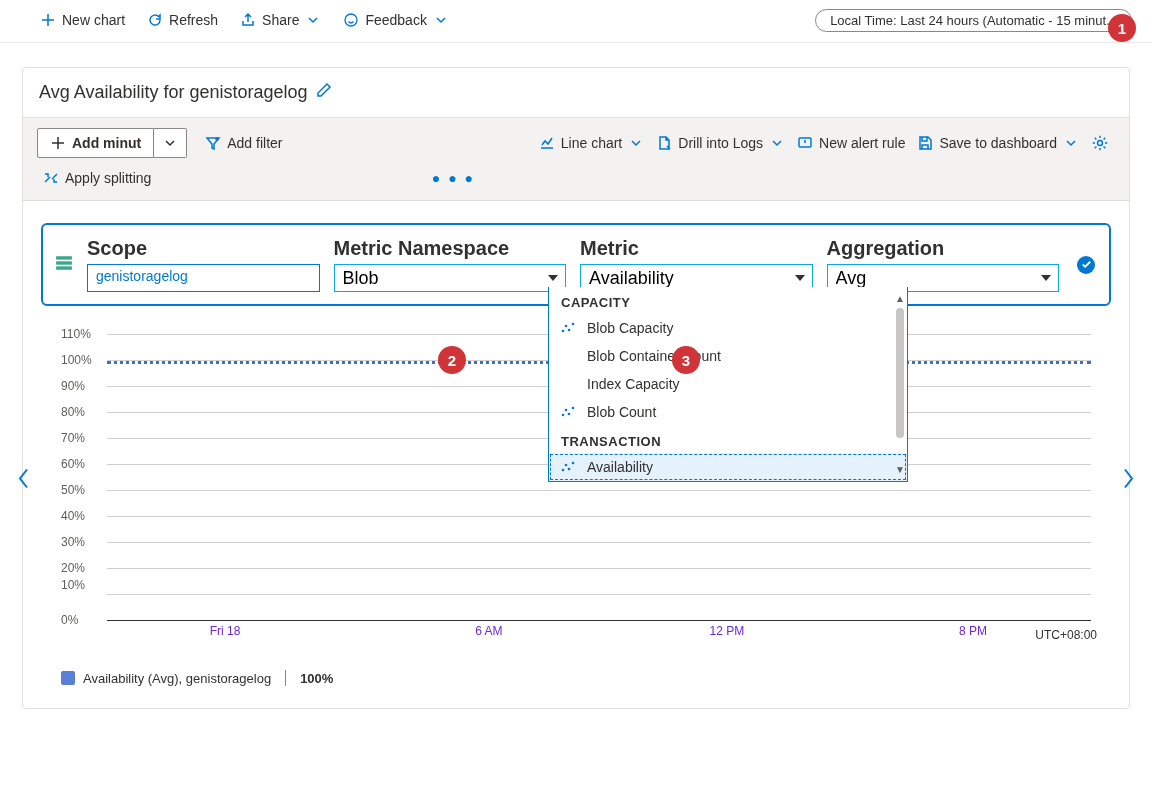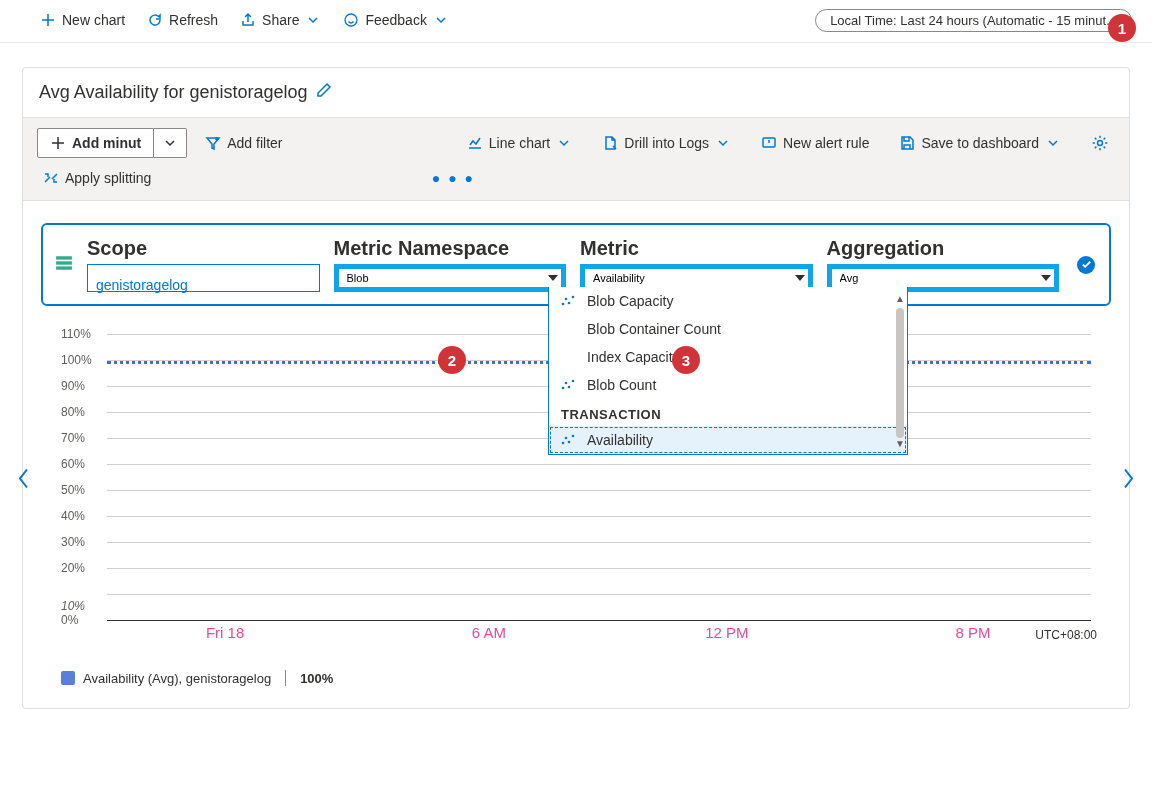--- a/index.html
+++ b/index.html
@@ -18,34 +18,34 @@
 .edit-glyph { color: #0078d4; cursor: pointer; }
 
 .config-bar { background: #f3f2f1; border-top: 1px solid #e1dfdd; border-bottom: 1px solid #e1dfdd; padding: 10px 14px; }
 .config-row { display: flex; align-items: center; flex-wrap: wrap; gap: 6px; }
 .btn-group { display: inline-flex; }
 .btn-outline { display: inline-flex; align-items: center; gap: 6px; background: #fff; border: 1px solid #8a8886; padding: 6px 12px; cursor: pointer; font-size: 14px; }
 .btn-outline:first-child { border-radius: 2px 0 0 2px; }
 .btn-drop { border-left: none; border-radius: 0 2px 2px 0; padding: 6px 8px; }
 .tool-link { display: inline-flex; align-items: center; gap: 6px; color: #323130; cursor: pointer; padding: 4px 6px; }
 .tool-link .ico { color: #0078d4; }
-.right-tools { margin-left: auto; display: flex; align-items: center; gap: 18px; }
+.right-tools { margin-left: auto; display: flex; align-items: center; }
 .config-row2 { display: flex; align-items: center; gap: 10px; padding-top: 8px; }
 .more-dots { color: #0078d4; letter-spacing: 2px; cursor: pointer; margin-left: auto; margin-right: 640px;}
 
 
 .picker-wrap { padding: 22px 18px 0 18px; position: relative; }
 .picker-box { border: 2px solid #0078d4; border-radius: 6px; padding: 12px 50px 12px 12px; display: flex; gap: 14px; align-items: flex-end; position: relative; }
 .resource-glyph { width: 18px; align-self: center; }
 .field { flex: 1; display: flex; flex-direction: column; gap: 4px; }
 .field-label { font-size: 20px; font-weight: 600; }
-.field-input { height: 28px; border: 5px solid #0ea5e9; padding: 2px 28px 2px 8px; font-size: 11px; width: 100%; position: relative; background: #fff; }
+.field-input { height: 28px; border: 1px solid #0ea5e9; padding: 2px 28px 2px 8px; font-size: 18px; width: 100%; position: relative; background: #fff; }
 .field-select { position: relative; }
 .field-select::after { content: ""; position: absolute; right: 8px; top: 50%; width: 0; height: 0; border-left: 5px solid transparent; border-right: 5px solid transparent; border-top: 6px solid #323130; transform: translateY(-50%); }
-.scope-value { border: 1px solid #0078d4; height: 28px; padding: 12px 8px; color: #0078d4; background: #fff; }
+.scope-value { border: 1px solid #0078d4; height: 28px; padding: 3px 8px; color: #0078d4; background: #fff; }
 .check-circle { position: absolute; right: 14px; top: 50%; transform: translateY(-50%); width: 18px; height: 18px; background: #0078d4; border-radius: 50%; display:flex; align-items:center; justify-content:center;}
 .check-circle svg { stroke:#fff; }
 
 
 .metric-dropdown { position: absolute; left: 525px; top: 86px; width: 360px; max-height: 250px; background: #fff; border: 1px solid #0078d4; border-top: none; overflow: hidden; z-index: 5; }
 .dd-scroll { position: absolute; right: 2px; top: 6px; bottom: 6px; width: 10px; display:flex; flex-direction:column; align-items:center;}
 .dd-scroll .bar { width: 8px; flex:0 0 130px; background: #c8c6c4; border-radius: 4px; margin-top:4px;}
 .dd-scroll .arrow { font-size:10px; color:#605e5c; }
 .dd-group-header { padding: 8px 12px 4px 12px; font-weight: 700; letter-spacing: .5px; font-size: 13px; color: #323130; }
 .dd-item { display: flex; align-items: center; gap: 10px; padding: 6px 12px 6px 12px; cursor: pointer; }
@@ -56,21 +56,21 @@
 
 .chart-wrap { position: relative; padding: 28px 18px 10px 18px; }
 .chart-area { position: relative; height: 310px; margin: 0 20px; }
 .ylabels { position: absolute; left: 0; top: 0; bottom: 24px; width: 44px; }
 .ylabel { position: absolute; left: 0; font-size: 12px; color: #605e5c; transform: translateY(-50%); }
 .grid { position: absolute; left: 46px; right: 0; top: 0; bottom: 24px; }
 .gline { position: absolute; left: 0; right: 0; border-top: 1px solid #d2d0ce; }
 .gline.axis { border-top: 1px solid #323130; }
 .series-line { position: absolute; left: 0; right: 0; border-top: 3px dotted #3b6fd6; }
 .xlabels { position: absolute; left: 46px; right: 0; bottom: 0; height: 20px; }
-.xlabel { position: absolute; font-size: 15px; color: #ec4899; transform: translateX(-50%); }
+.xlabel { position: absolute; font-size: 12px; color: #6d28d9; transform: translateX(-50%); }
 .tz-lbl { position: absolute; right: -6px; bottom: 2px; font-size: 12px; color: #323130; }
 .nav-arrow { position: absolute; top: 50%; transform: translateY(-50%); color: #0078d4; cursor: pointer; }
 .nav-arrow.left { left: -6px; } .nav-arrow.right { right: -6px; }
 
 .legend { display: flex; align-items: center; gap: 8px; padding: 16px 38px 22px; font-size: 13px; }
 .legend-swatch { width: 14px; height: 14px; background: #5a7fd6; border-radius: 2px; }
 .legend-sep { border-left: 1px solid #8a8886; height: 16px; margin: 0 6px; }
 
 
 .callout { position: absolute; width: 28px; height: 28px; background: #d13438; color: #fff; border-radius: 50%; display: flex; align-items: center; justify-content: center; font-weight: 600; font-size: 15px; z-index: 20; }
@@ -231,20 +231,21 @@
         <div class="field-select"><input class="field-input" readonly="" value="Avg" style=""></div>
       </div>
       <span class="check-circle">
         <svg width="11" height="11" viewBox="0 0 12 12" fill="none" stroke-width="2">
               <path d="M2 6l2.5 2.5L10 3"></path>
             </svg>
       </span>
     </div>
 
     <div class="metric-dropdown" id="metric-dd">
+          <div class="dd-group-header">CAPACITY</div>
           <div class="dd-item">
             <span class="sp">
               <svg width="14" height="14" viewBox="0 0 14 14" fill="#0078d4">
                 <circle cx="2" cy="10" r="1.3"></circle>
                 <circle cx="5" cy="5" r="1.3"></circle>
                 <circle cx="8" cy="9" r="1.3"></circle>
                 <circle cx="12" cy="3" r="1.3"></circle>
               </svg>
             </span>
             <span>Blob Capacity</span>
@@ -318,21 +319,21 @@
             <span class="ylabel" style="top: 0px;">110%</span>
             <span class="ylabel" style="top: 26px;">100%</span>
             <span class="ylabel" style="top: 52px;">90%</span>
             <span class="ylabel" style="top: 78px;">80%</span>
             <span class="ylabel" style="top: 104px;">70%</span>
             <span class="ylabel" style="top: 130px;">60%</span>
             <span class="ylabel" style="top: 156px;">50%</span>
             <span class="ylabel" style="top: 182px;">40%</span>
             <span class="ylabel" style="top: 208px;">30%</span>
             <span class="ylabel" style="top: 234px;">20%</span>
-            <span class="ylabel" style="top: 272px; font-style: italic;">10%</span>
+            <span class="ylabel" style="top: 251px;">10%</span>
             <span class="ylabel" style="top: 286px;">0%</span>
           </div>
       <div class="grid" id="grid">
             <div class="gline" style="top: 0px;"></div>
             <div class="gline" style="top: 26px;"></div>
             <div class="gline" style="top: 52px;"></div>
             <div class="gline" style="top: 78px;"></div>
             <div class="gline" style="top: 104px;"></div>
             <div class="gline" style="top: 130px;"></div>
             <div class="gline" style="top: 156px;"></div>

